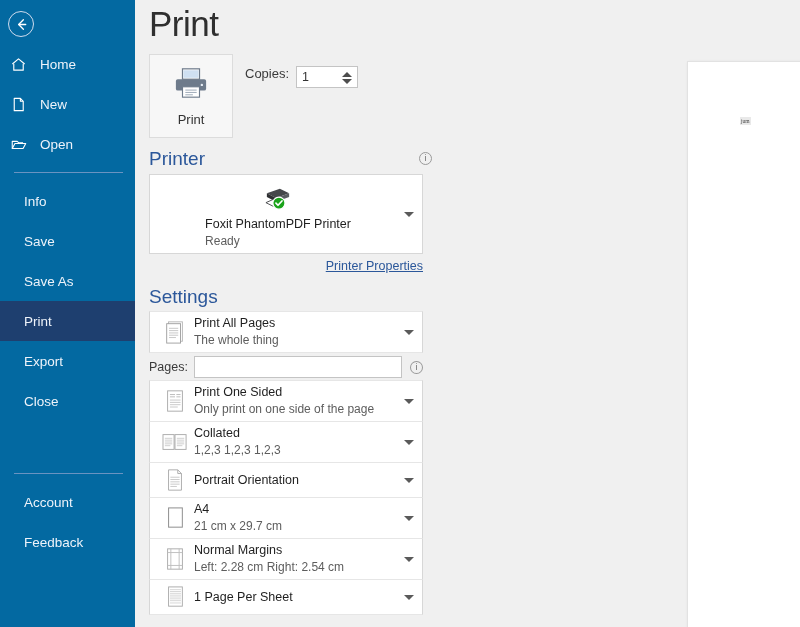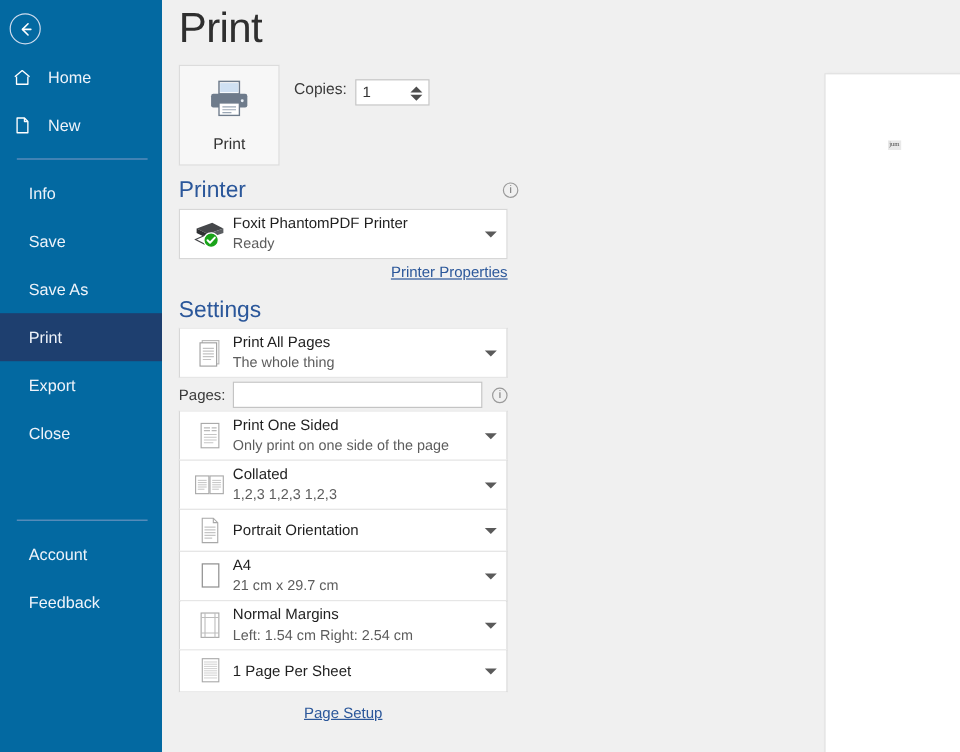--- a/index.html
+++ b/index.html
@@ -129,21 +129,21 @@
   .combo .cico { width: 38px; flex: 0 0 38px; display: flex; align-items: center; justify-content: center; }
   .combo .ctext { display: flex; flex-direction: column; justify-content: center; gap: 2px; }
   .combo .t1 { font-size: 12.5px; color: #1f1f1f; line-height: 15px; }
   .combo .t2 { font-size: 12px; color: #5d5d5d; line-height: 15px; }
   .caret {
     position: absolute; right: 8px; top: 50%; margin-top: -2px;
     width: 0; height: 0;
     border-left: 5px solid transparent; border-right: 5px solid transparent;
     border-top: 5px solid #5a5a5a;
   }
-  .printer-combo { min-height: 42px; }
+  .printer-combo { min-height: 42px; flex-direction: column; }
   .printer-combo .cico { position: relative; }
 
   .props-link-row { width: 274px; text-align: right; padding: 2px 0 2px 0; }
   .link {
     font-size: 12.5px; color: #2b579a;
     text-decoration: underline; cursor: pointer;
   }
 
   .settings-list { width: 324px; }
   .settings-list .combo { border-top: 1px solid #e6e6e6; border-bottom: 1px solid #e6e6e6; margin-top: -1px; }
@@ -214,20 +214,29 @@
     <div class="nav-item">
       <span class="ico">
         <svg width="17" height="17" viewBox="0 0 18 18">
           <path d="M4.5 2.5 H11 L14 5.6 V15.5 H4.5 Z" fill="none" stroke="#ffffff" stroke-width="1.2" stroke-linejoin="round"></path>
           <path d="M11 2.5 V5.6 H14" fill="none" stroke="#ffffff" stroke-width="1.2" stroke-linejoin="round"></path>
         </svg>
       </span>
       <span class="lbl">New</span>
     </div>
 
+    <div class="nav-item">
+      <span class="ico">
+        <svg width="18" height="17" viewBox="0 0 20 18">
+          <path d="M2.5 13.5 V5.5 H8 L9.5 7 H14.5" fill="none" stroke="#ffffff" stroke-width="1.2" stroke-linejoin="round"></path>
+          <path d="M2.5 13.5 L5.5 7.8 H17.5 L14.5 13.5 Z" fill="none" stroke="#ffffff" stroke-width="1.2" stroke-linejoin="round"></path>
+        </svg>
+      </span>
+      <span class="lbl">Open</span>
+    </div>
 
     <div class="divider"></div>
 
     <div class="nav-item textonly">
       <span class="lbl">Info</span>
     </div>
     <div class="nav-item textonly">
       <span class="lbl">Save</span>
     </div>
     <div class="nav-item textonly">
@@ -400,21 +409,21 @@
 
       <div class="combo">
         <span class="cico">
           <svg width="24" height="26" viewBox="0 0 26 28">
             <rect x="5" y="3" width="16" height="22" fill="#fff" stroke="#a8a8a8" stroke-width="1"></rect>
             <path d="M8.5 3 V25 M17.5 3 V25 M5 7 H21 M5 21 H21" stroke="#bdbdbd" stroke-width="1"></path>
           </svg>
         </span>
         <span class="ctext">
           <span class="t1">Normal Margins</span>
-          <span class="t2">Left:  1.54 cm    Right:  2.54 cm</span>
+          <span class="t2">Left:  2.28 cm    Right:  2.54 cm</span>
         </span>
         <span class="caret"></span>
       </div>
 
       <div class="combo">
         <span class="cico">
           <svg width="22" height="26" viewBox="0 0 24 28">
             <rect x="5" y="3" width="15" height="21" fill="#fff" stroke="#a8a8a8" stroke-width="1"></rect>
             <path d="M6.5 6 H18.5 M6.5 8 H18.5 M6.5 10 H18.5 M6.5 12 H18.5 M6.5 14 H18.5 M6.5 16 H18.5 M6.5 18 H18.5 M6.5 20.5 H18.5" stroke="#cfcfcf" stroke-width=".9"></path>
           </svg>

